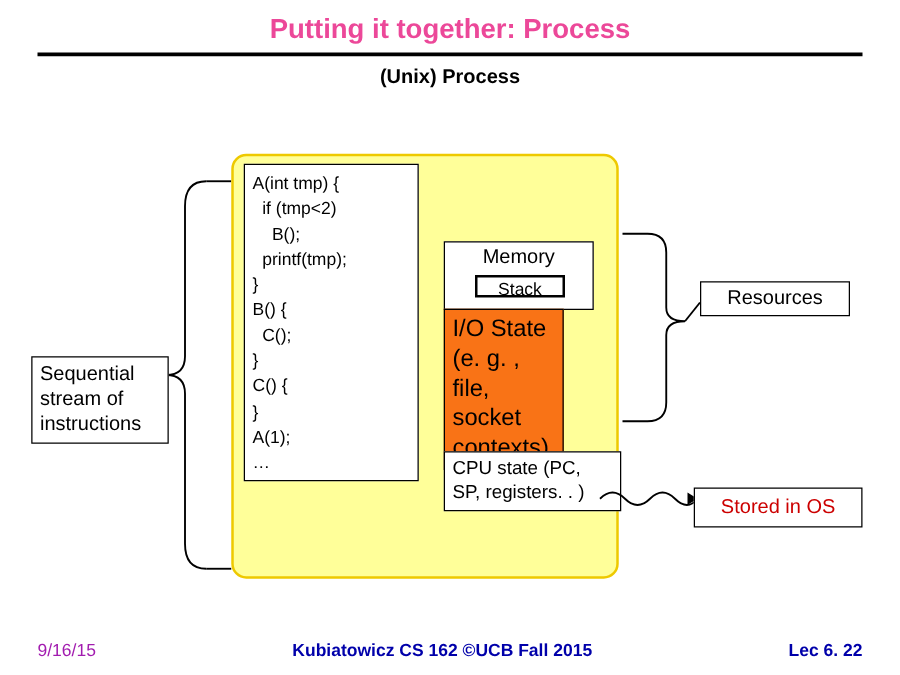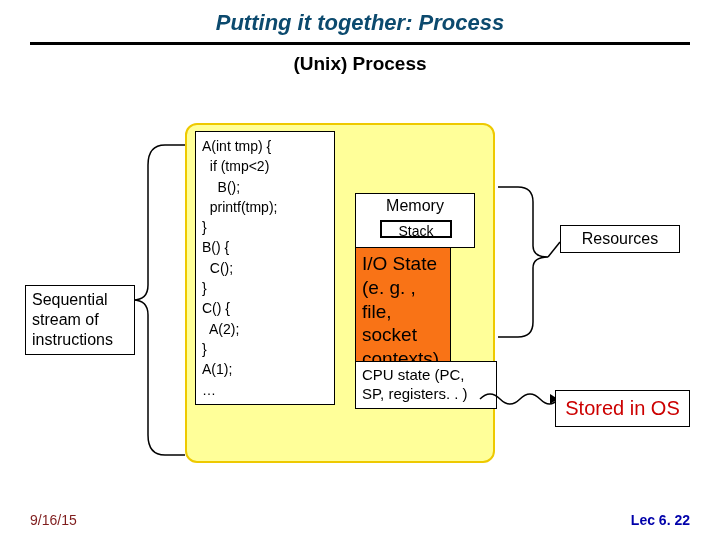--- a/index.html
+++ b/index.html
@@ -7,31 +7,30 @@
     width: 720px; height: 540px;
     font-family: Arial, Helvetica, sans-serif;
     background: #fff;
     position: relative;
     overflow: hidden;
   }
   .title {
     text-align: center;
     font-size: 22px;
     font-weight: bold;
-    color: #0c4a6e;
+    color: #ec4899;
     padding: 10px 0 6px 0;
-    font-style: italic;
   }
   .title-underline {
     height: 3px; background: #000;
     margin: 0 30px 8px 30px;
   }
   .subtitle {
     text-align: center;
-    font-size: 19px;
+    font-size: 16px;
     font-weight: bold;
     color: #000;
     margin-bottom: 10px;
   }
   .proc-container {
     position: absolute;
     left: 185px; top: 123px;
     width: 310px; height: 340px;
     background: #ffff99;
     border: 2px solid #eec900;
@@ -107,36 +106,36 @@
     font-size: 16px;
     padding: 4px 8px;
     text-align: center;
   }
   .stored-label {
     position: absolute;
     left: 555px; top: 390px;
     width: 135px;
     background: #fff;
     border: 1.5px solid #000;
-    font-size: 20px;
+    font-size: 16px;
     color: #cc0000;
     padding: 6px 8px;
     text-align: center;
   }
   .footer {
     position: absolute;
     left: 0; right: 0; bottom: 12px;
     display: flex;
     justify-content: space-between;
     padding: 0 30px;
     font-size: 14px;
   }
   .footer .center { color: #0000aa; font-weight: bold; }
   .footer .right { color: #0000aa; font-weight: bold; }
-  .footer .left { color: #7f1d1d; }
+  .footer .left { color: #a21caf; }
   svg.connector { position: absolute; overflow: visible; pointer-events: none; }
 </style>
 </head>
 <body>
 
 <div class="title">Putting it together: Process</div>
 <div class="title-underline"></div>
 <div class="subtitle">(Unix) Process</div>
 
 <svg class="connector" style="left:130px; top:145px;" width="70" height="300">
@@ -150,21 +149,20 @@
   <div class="code-box">
     <div>A(int tmp) {</div>
     <div>  if (tmp&lt;2)</div>
     <div>    B();</div>
     <div>  printf(tmp);</div>
     <div>}</div>
     <div>B() {</div>
     <div>  C();</div>
     <div>}</div>
     <div>C() {</div>
-    <div>  A(2);</div>
     <div>}</div>
     <div>A(1);</div>
     <div>…</div>
   </div>
 
   <div class="mem-box">
     <span>Memory</span>
     <div class="stack-box">Stack</div>
   </div>
 
@@ -183,14 +181,15 @@
   <path d="M0 14 Q10 4 20 14 T40 14 T60 14 T78 14" fill="none" stroke="#000" stroke-width="1.5"></path>
   <polygon points="78,14 70,9 70,19" fill="#000"></polygon>
 </svg>
 
 <div class="seq-label">Sequential stream of instructions</div>
 <div class="res-label">Resources</div>
 <div class="stored-label">Stored in OS</div>
 
 <div class="footer">
   <span class="left">9/16/15</span>
+  <span class="center">Kubiatowicz CS 162 ©UCB Fall 2015</span>
   <span class="right">Lec 6. 22</span>
 </div>
 
 </body></html>

